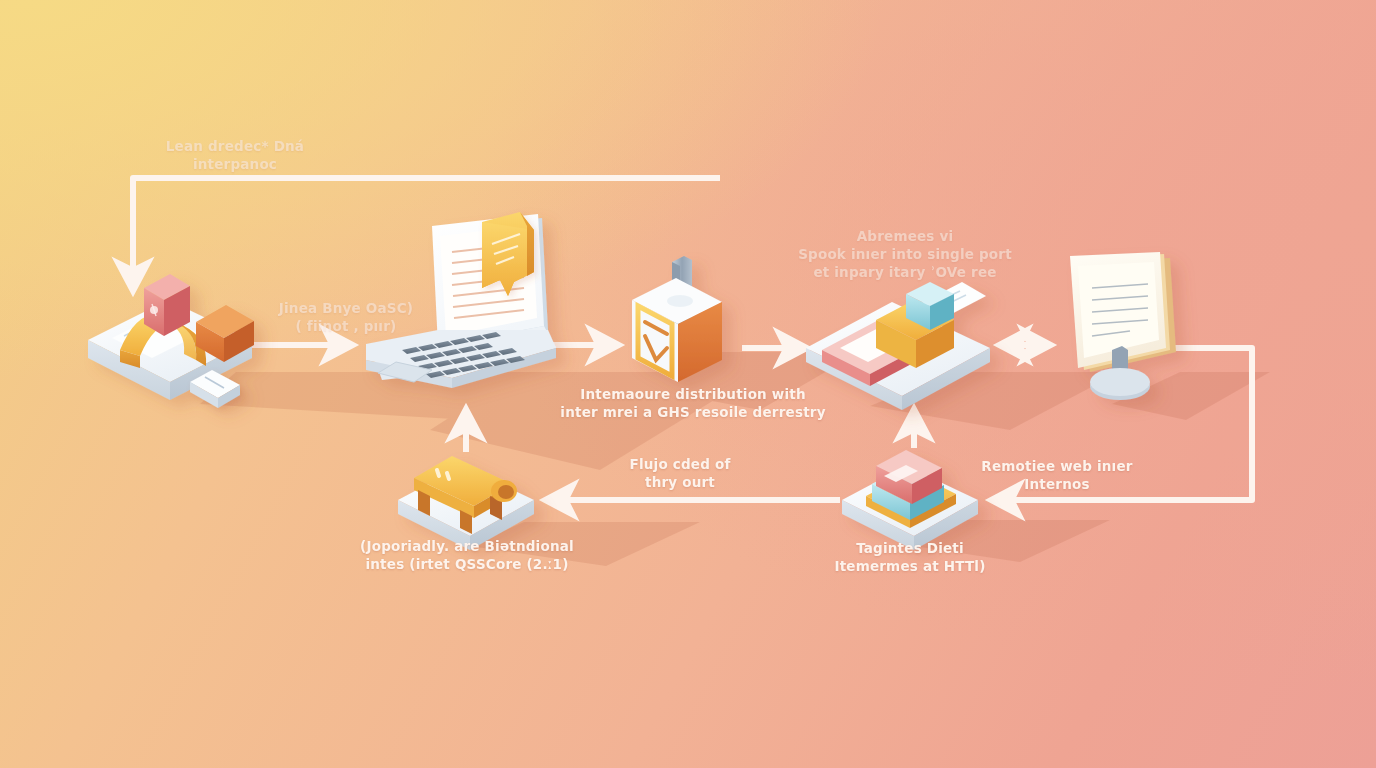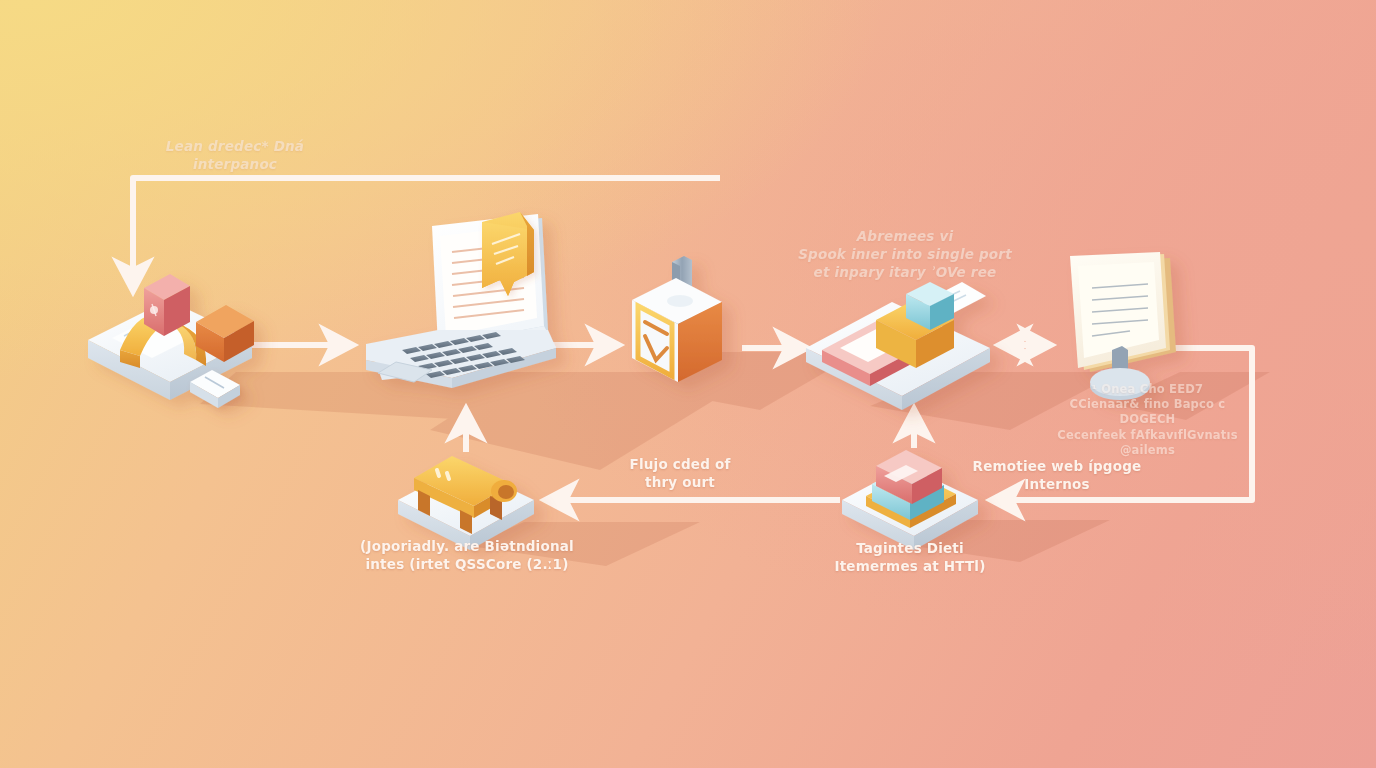--- a/index.html
+++ b/index.html
@@ -34,21 +34,21 @@
     color:#fdf3ec;
     text-align:center;
     line-height:1.32;
     font-size:13.5px;
     font-weight:600;
     letter-spacing:.2px;
     text-shadow:0 1px 2px rgba(180,96,70,.30);
     white-space:pre-line;
     pointer-events:none;
   }
-  .cap.dim { color:#f6e6dd; opacity:.62; font-weight:600; text-shadow:0 1px 2px rgba(180,96,70,.22);font-style:italic; }
+  .cap.dim { color:#f6e6dd; opacity:.62; font-weight:600; text-shadow:0 1px 2px rgba(180,96,70,.22); }
   .cap.tiny { font-size:11.5px; opacity:.52; }
 </style>
 </head>
 <body>
 
 <div id="stage">
   <div id="sheen"></div>
 
   <svg id="svg" width="1376" height="768" viewBox="0 0 1376 768">
     <defs>
@@ -369,34 +369,35 @@
       <path d="M876,466 L906,450 L942,468 L912,484 Z" fill="#f6c9c4"></path>
       <path d="M876,466 L912,484 L912,504 L876,486 Z" fill="url(#gRed)"></path>
       <path d="M942,468 L912,484 L912,504 L942,488 Z" fill="#cf5f63"></path>
       <path d="M884,476 L906,465 L918,471 L896,482 Z" fill="#fdf3f1" opacity="0.95"></path>
     </g>
   </svg>
 
   <div class="cap dim" style="left:120px; top:138px; width:230px;">Lean dredec* Dná
 interpanoc</div>
 
-
+  <div class="cap dim" style="left:238px; top:300px; width:216px;">Jinea Bnye OaSC)
+( fiinot , pıır)</div>
+
+  <div class="cap" style="left:548px; top:386px; width:290px;">Intemaoure distribution with
+inter mrei a GHS resoile derrestry</div>
 
   <div class="cap dim" style="left:780px; top:228px; width:250px;">Abremees vi
 Spook inıer into single port
 et inpary itary ʾOVe ree</div>
 
-  <div class="cap tiny" style="left:1040px; top:382px; width:215px;">¹ Onea Cho EED7
-CCienaar&amp; fino Bapco c DOGECH
-Cecenfeek  fAfkavıflGvnatıs @ailems</div>
 
   <div class="cap" style="left:590px; top:456px; width:180px;text-align:center;">Flujo cded of
 thry ourt</div>
 
   <div class="cap" style="left:352px; top:538px; width:230px;">(Joporiadly. are Biətndional
 intes (irtet QSSCore (2.ː1)</div>
 
   <div class="cap" style="left:820px; top:540px; width:180px;text-align:center;">Tagintes Dieti
 Itemermes at HTTl)</div>
 
-  <div class="cap" style="left:962px; top:458px; width:190px;">Remotiee web ípgoge
+  <div class="cap" style="left:962px; top:458px; width:190px;">Remotiee web inıer
 Internos</div>
 </div>
 
 </body></html>

